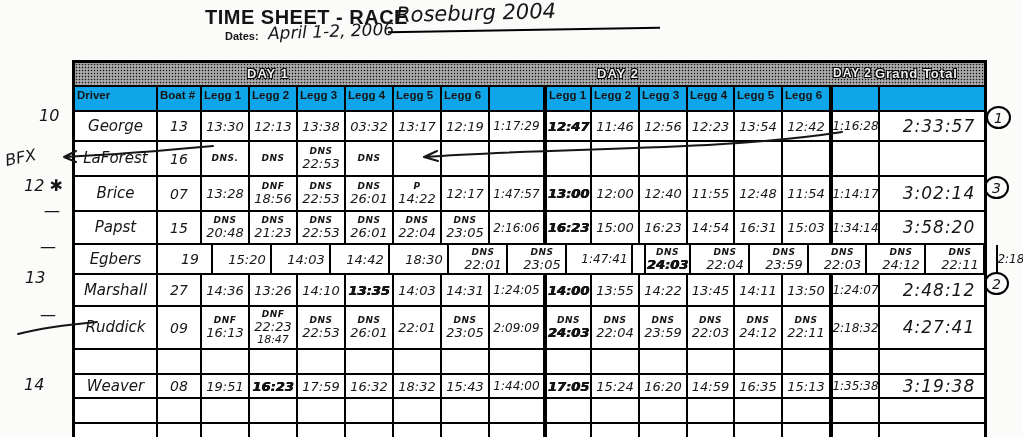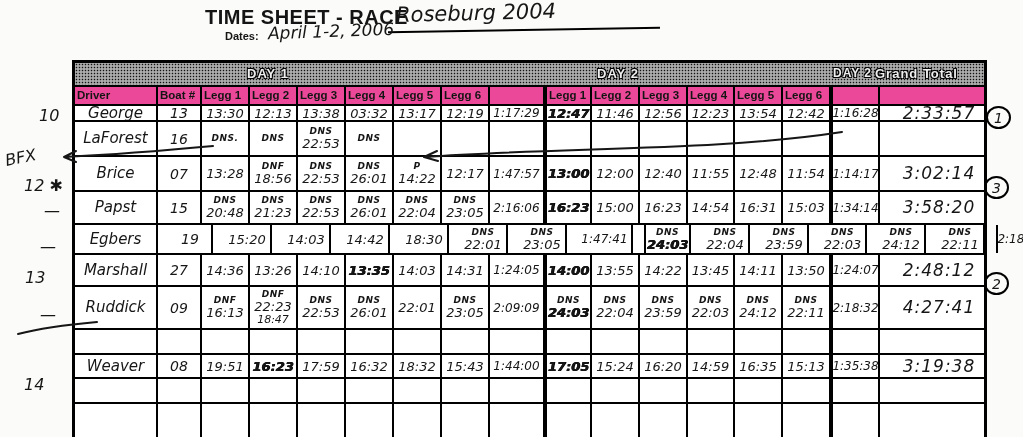--- a/index.html
+++ b/index.html
@@ -29,21 +29,21 @@
       radial-gradient(circle,#111 28%,transparent 32%) 0 0/3px 3px,
       radial-gradient(circle,#fff 20%,transparent 26%) 1.5px 1.5px/3px 3px,
       #8f8f8f;}
   .band-label{position:absolute;top:3px;font-weight:bold;font-size:13px;color:#eee;
     text-shadow:1px 1px 0 #000,-1px 1px 0 #000,1px -1px 0 #000,-1px -1px 0 #000;letter-spacing:1px;white-space:nowrap;}
   #band-day1{left:172px;}
   #band-day2{left:522px;}
   #band-day2-right{left:758px;font-size:12px;}
   #band-grand{left:800px;}
 
-  #header-row{display:grid;height:19px;border-bottom:2px solid #000;background:#ec4899;}
+  #header-row{display:grid;height:25px;border-bottom:2px solid #000;background:#0ea5e9;}
   .hcell{border-right:2px solid #000;font-weight:bold;font-size:11.5px;line-height:17px;padding-left:2px;white-space:nowrap;overflow:hidden;}
   .trow{display:grid;border-bottom:2px solid #000;}
   .cell{border-right:2px solid #000;display:flex;flex-direction:column;align-items:center;justify-content:center;line-height:1;padding:0 1px;overflow:hidden;}
   .cell:last-child,.hcell:last-child{border-right:none;padding-left:9px;}
   .thick-left{border-left:2px solid #000;}
   .sup{font-size:9px;font-weight:bold;margin-bottom:1px;letter-spacing:.5px;}
   .sub{font-size:11px;margin-top:1px;}
   .val{font-size:13px;white-space:nowrap;}
   .bold{font-weight:bold;text-shadow:.6px 0 0 #000,0 .4px 0 #000;}
   .cell.driver .val{font-size:15px;}
@@ -89,21 +89,21 @@
         <div class="hcell thick-left">Legg 1</div>
         <div class="hcell">Legg 2</div>
         <div class="hcell">Legg 3</div>
         <div class="hcell">Legg 4</div>
         <div class="hcell">Legg 5</div>
         <div class="hcell">Legg 6</div>
         <div class="hcell thick-left"></div>
         <div class="hcell"></div>
       </div>
     <div id="table-body">
-        <div class="trow" style="grid-template-columns: 83px 44px 48px 48px 48px 48px 48px 48px 55px 47px 48px 48px 47px 48px 48px 49px 110px; height: 16px;">
+        <div class="trow" style="grid-template-columns: 83px 44px 48px 48px 48px 48px 48px 48px 55px 47px 48px 48px 47px 48px 48px 49px 110px; height: 30px;">
           <div class="cell driver">
             <div class="val hw">George</div>
           </div>
           <div class="cell boat">
             <div class="val hw">13</div>
           </div>
           <div class="cell leg">
             <div class="val hw">13:30</div>
           </div>
           <div class="cell leg">

